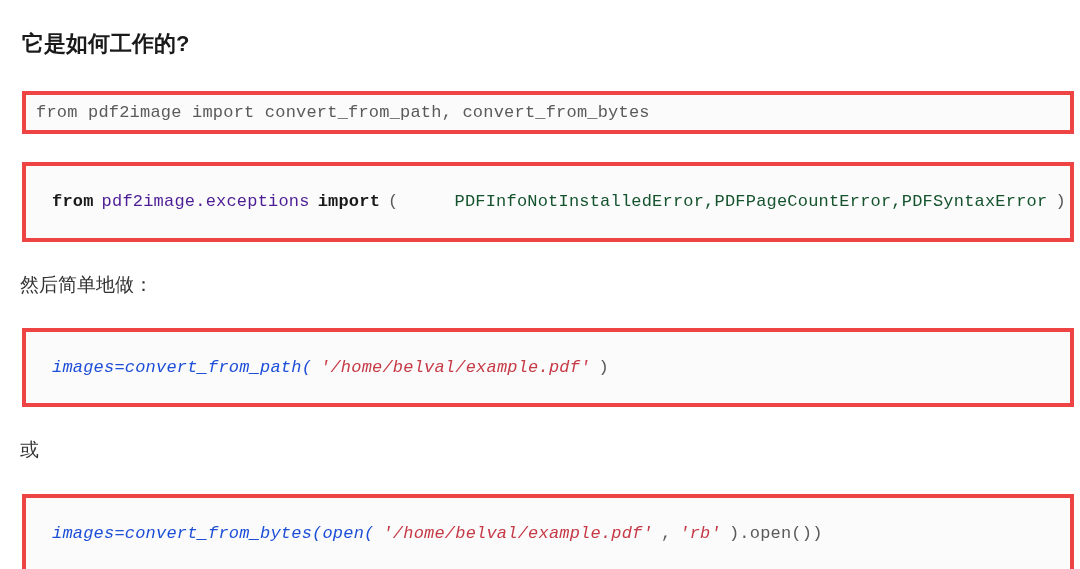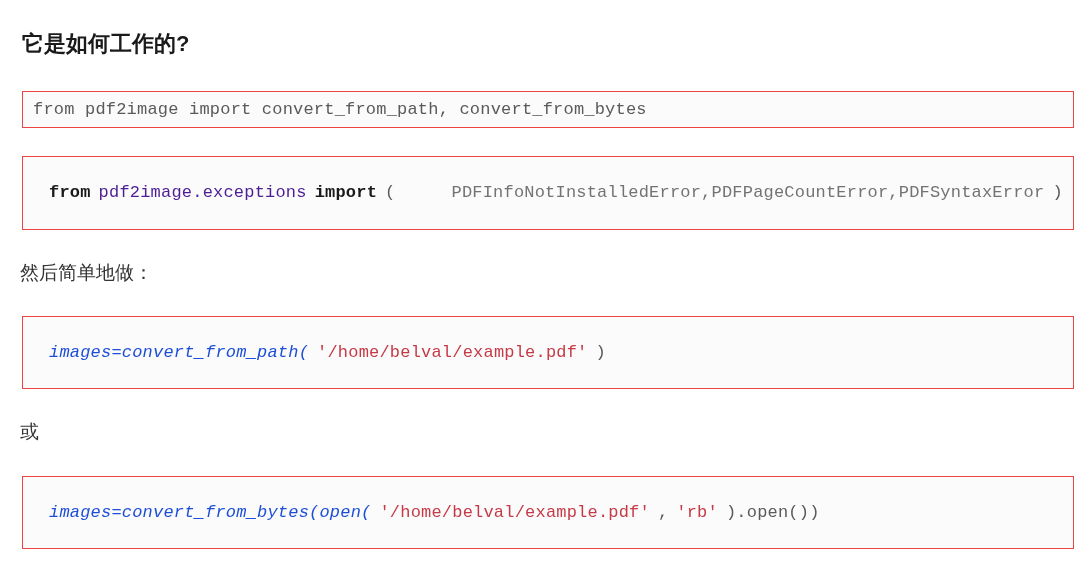--- a/index.html
+++ b/index.html
@@ -16,21 +16,21 @@
     font-size: 17px;
     line-height: 1.6;
   }
   .heading {
     font-size: 22px;
     font-weight: 700;
     color: #1a1a1a;
     margin-bottom: 30px;
   }
   .code-block {
-    border: 1px solid #ef4444;
+    border: 4px solid #ef4444;
     background: #fbfbfb;
     font-family: "SFMono-Regular", Consolas, "Liberation Mono", Menlo, monospace;
     font-size: 17px;
     padding: 4px 6px;
     margin-bottom: 28px;
     white-space: pre;
     overflow: hidden;
     letter-spacing: 0.2px;
   }
   .code-block.padded {
@@ -48,25 +48,26 @@
     font-weight: 400;
   }
   .func {
     color: #1d4ed8;
     font-style: italic;
   }
   .paren {
     color: #5a5a5a;
   }
   .ident {
-    color: #737373;
+    color: #14532d;
     padding-left: 48px;
   }
   .str {
     color: #c53a46;
+    font-style: italic;
   }
   .para {
     color: #333;
     font-size: 19px;
     margin: 28px 0 28px 2px;
   }
 </style>
 </head>
 <body>
 

